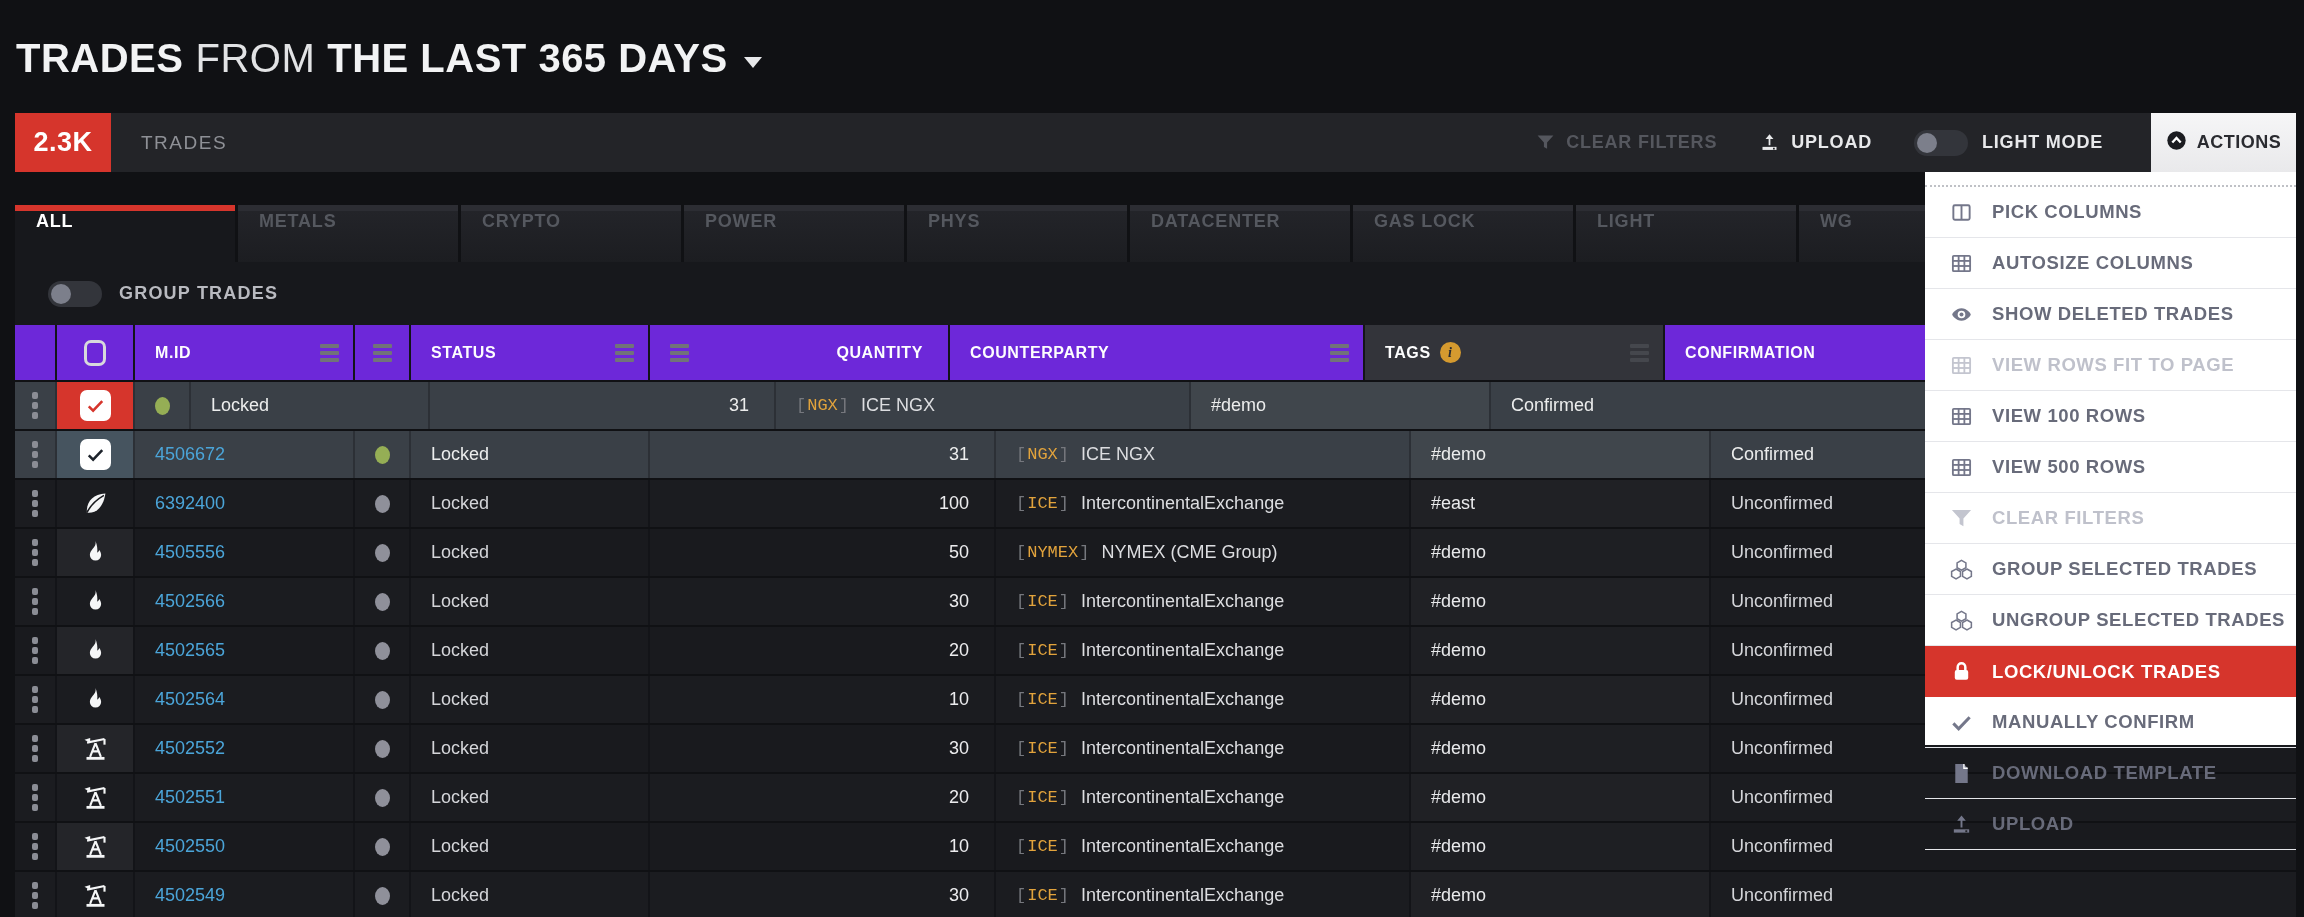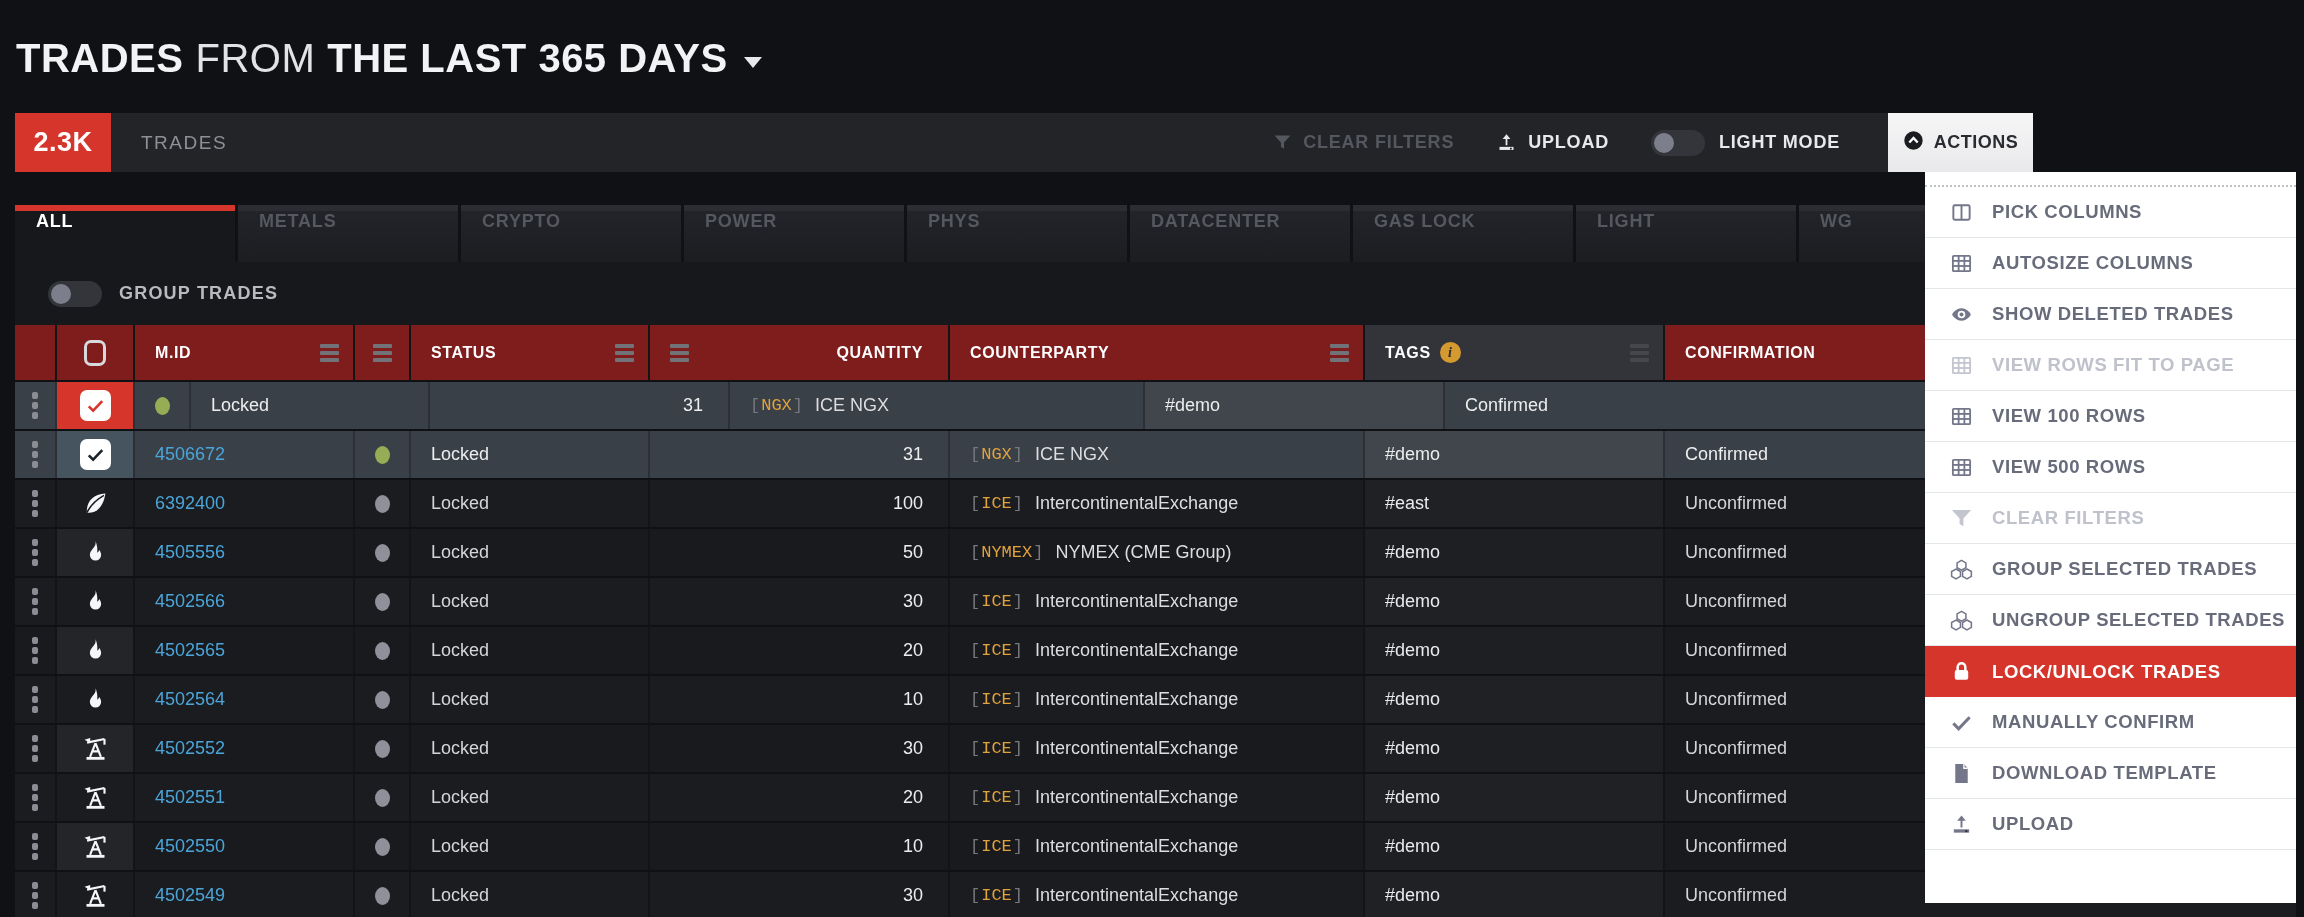--- a/index.html
+++ b/index.html
@@ -20,21 +20,21 @@
   .page-title .bold { font-weight:800; }
   .page-title .light { font-weight:300; color:#e2e3e5; }
   .caret-down {
     width:0; height:0; margin-left:4px; margin-top:8px;
     border-left:9px solid transparent; border-right:9px solid transparent;
     border-top:11px solid #e7e8ea; display:inline-block;
   }
 
   
   .toolbar {
-    position:absolute; left:15px; top:113px; width:2018px; height:59px;
+    position:absolute; left:15px; top:113px; width:2281px; height:59px;
     background:#232428; display:flex; align-items:center;
   }
   .count-badge {
     width:96px; height:100%; background:#d6352c; color:#fff;
     font-size:27px; font-weight:800; display:flex; align-items:center; justify-content:center;
     letter-spacing:.5px; flex:0 0 auto;
   }
   .toolbar-trades-label {
     margin-left:30px; color:#8e9096; font-size:19px; letter-spacing:1.5px;
   }
@@ -75,21 +75,21 @@
 
   
   .content {
     position:absolute; left:15px; top:262px; width:2281px; height:655px;
     background:#17181c;
   }
   .group-row { height:63px; display:flex; align-items:center; padding-left:33px; gap:17px; }
   .group-row .label { color:#b9bac0; font-size:18px; font-weight:700; letter-spacing:1.2px; }
 
   
-  .thead { display:flex; height:55px; background:#7f1d1d; }
+  .thead { display:flex; height:55px; background:#6d28d9; }
   .th {
     display:flex; align-items:center; color:#fdfdfe; font-size:16px; font-weight:700;
     letter-spacing:.6px; border-right:2px solid #131418; padding:0 14px 0 20px;
     position:relative; cursor:pointer;
   }
   .col-kebab   { width:42px;  flex:0 0 auto; padding:0; justify-content:center; }
   .col-select  { width:78px;  flex:0 0 auto; padding:0; justify-content:center; }
   .col-id      { width:220px; flex:0 0 auto; }
   .col-dot     { width:56px;  flex:0 0 auto; padding:0; justify-content:center; }
   .col-status  { width:239px; flex:0 0 auto; }
@@ -110,21 +110,21 @@
     font-size:14px; font-weight:800; display:flex; align-items:center; justify-content:center;
     margin-left:9px; font-family:"Liberation Serif", serif; font-style:italic;
   }
 
   .tr { display:flex; height:49px; background:#1b1c20; border-top:2px solid #101114; }
   .tr .td {
     display:flex; align-items:center; border-right:2px solid #131418;
     font-size:18px; color:#d4d5d9; padding:0 14px 0 20px; overflow:hidden; white-space:nowrap;
   }
   .tr .td.col-kebab, .tr .td.col-select, .tr .td.col-dot { padding:0; justify-content:center; }
-  .tr .td.col-qty { justify-content:flex-end; padding-right:25px; color:#ececee; }
+  .tr .td.col-qty { justify-content:flex-end; padding-right:25px; color:#ececee;margin-left:46px; }
   .tr .td.col-conf { border-right:none; }
   .tr .td.col-tags { background:rgba(255,255,255,.022); color:#e9eaec; }
   .tr.alt { background:#191a1e; }
   .tr.alt .td.col-select { background:#242529; }
   .tr.selected { background:#3a4047; }
   .tr.selected .td { color:#eceded; border-right-color:#2c3036; }
   .tr.selected .td.col-tags { background:rgba(255,255,255,.03); }
 
   .id-link { color:#4ba5d9; cursor:pointer; }
   .kebab { display:flex; flex-direction:column; gap:3px; cursor:pointer; }
@@ -150,21 +150,21 @@
   .cp-code { font-family:"Liberation Mono", monospace; font-size:17px; color:#e2a33c; margin-right:12px; }
   .cp-code::before { content:"["; color:#76787e; margin-right:1px; }
   .cp-code::after  { content:"]"; color:#76787e; margin-left:1px; }
   .cp-name { color:#dcdde0; }
 
   .conf-confirmed   { color:#7fa050; }
   .conf-unconfirmed { color:#8f9097; }
 
   
   .menu {
-    position:absolute; left:1925px; top:172px; width:371px; height:731px;
+    position:absolute; left:1925px; top:172px; width:371px; height:573px;
     background:#ffffff; z-index:20;
   }
   .menu-strip { height:15px; border-bottom:2px dotted #bfc1c6; }
   .menu-item {
     height:51px; display:flex; align-items:center; padding-left:25px; gap:19px;
     color:#686b7a; font-size:18.5px; font-weight:700; letter-spacing:.6px;
     border-bottom:1px solid #e5e6ea; cursor:pointer; white-space:nowrap;
   }
   .menu-item .mi-icon { display:flex; color:#74778a; }
   .menu-item .mi-icon svg { width:23px; height:23px; }

